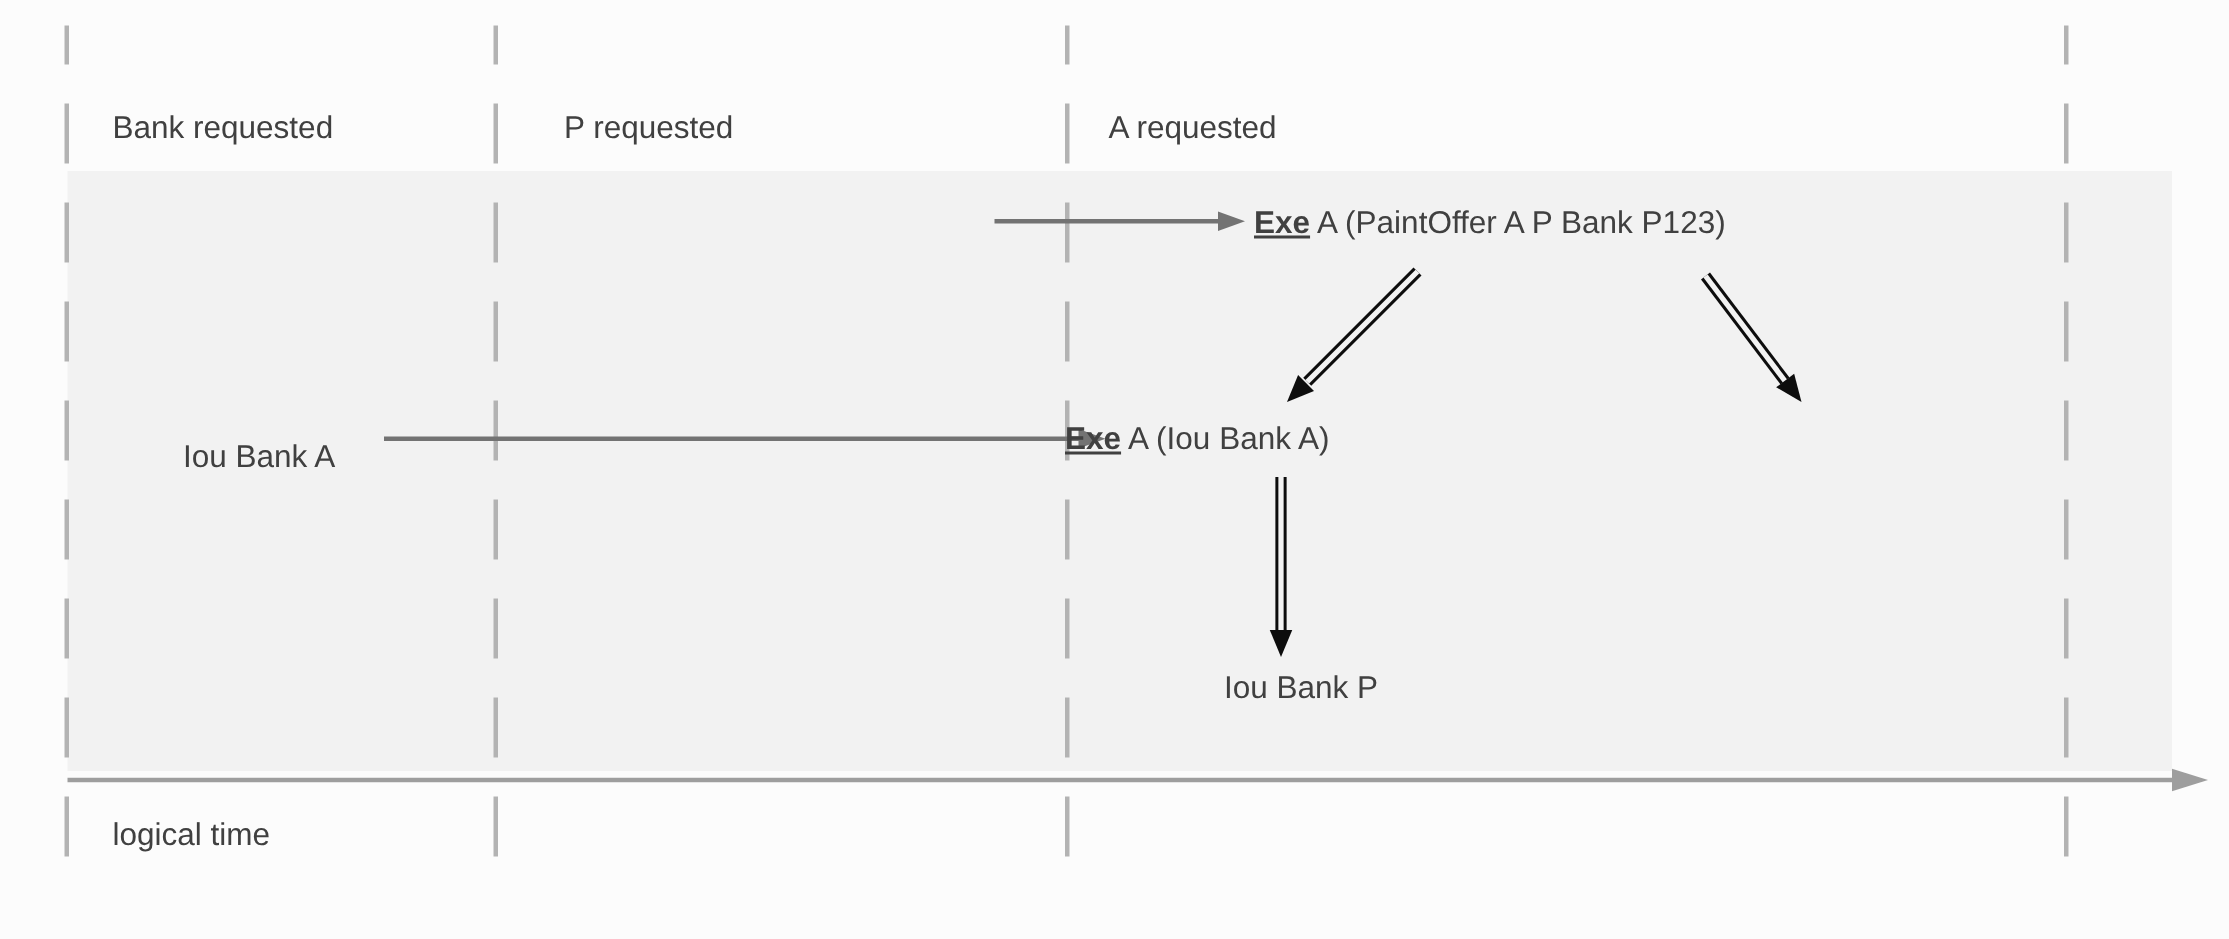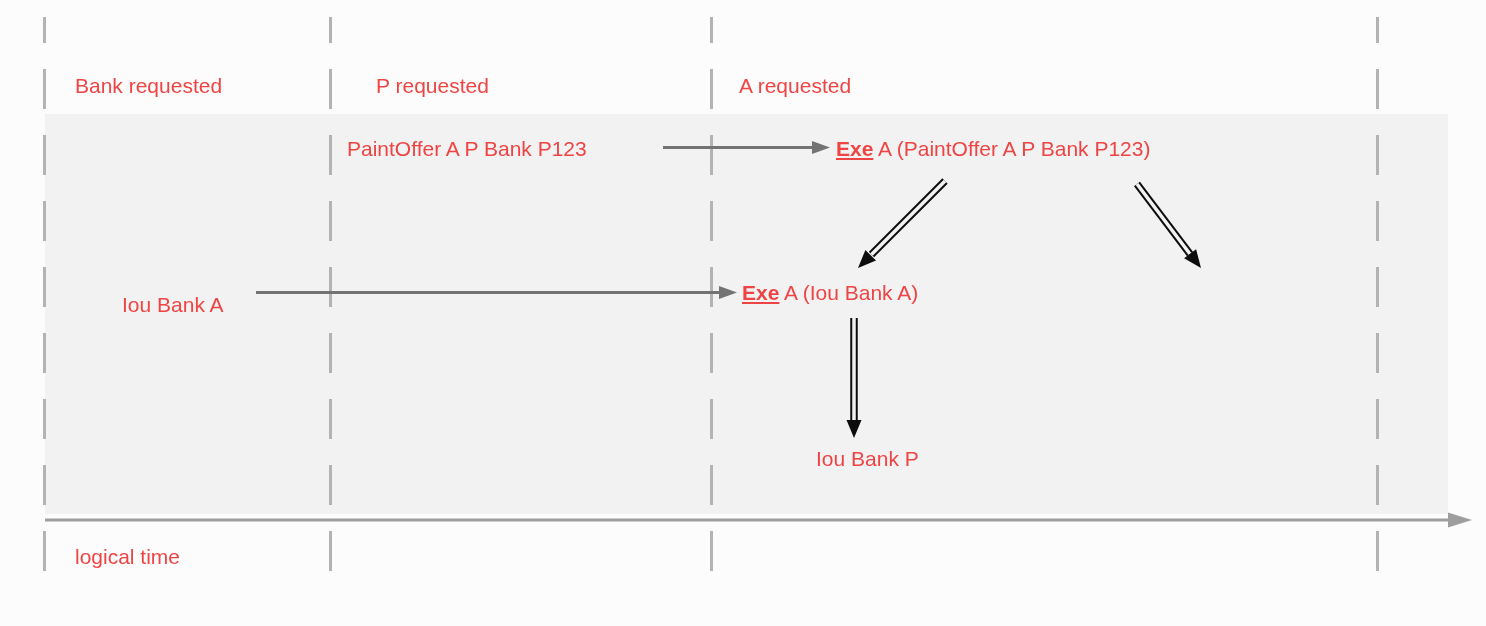--- a/index.html
+++ b/index.html
@@ -1,31 +1,31 @@
 <!DOCTYPE html>
 <html><head>
 <meta charset="utf-8">
 <style>
   html,body { margin:0; padding:0; background:#fcfcfc; }
   .canvas {
     position:relative; width:1486px; height:626px;
     background:#fcfcfc; overflow:hidden;
     font-family:"Liberation Sans", sans-serif;
-    font-size:21px; color:#ef4444;
+    font-size:21px; color:#404040;
   }
   .band { position:absolute; left:45px; top:114px; width:1403px; height:400px; background:#f2f2f2; }
   svg.overlay { position:absolute; left:0; top:0; width:1486px; height:626px; display:block; }
   .label { position:absolute; white-space:nowrap; line-height:25px; }
   .lbl-col-bank { left:75px;  top:73px; }
   .lbl-col-p    { left:376px; top:73px; }
   .lbl-col-a    { left:739px; top:73px;text-align:center; }
   .lbl-paintoffer-cmd { left:347px; top:136px; }
   .lbl-exe-paintoffer { left:836px; top:136px; }
   .lbl-iou-cmd        { left:86px;  top:292px;margin-left:36px; }
-  .lbl-exe-iou        { left:742px; top:280px;text-align:center; }
+  .lbl-exe-iou        { left:710px; top:280px;text-align:center; }
   .lbl-paintagree     { left:1097px; top:280px; }
   .lbl-iou-result     { left:816px; top:446px; }
   .lbl-axis           { left:75px;  top:544px; }
   .verb { font-weight:700;text-decoration:underline; }
 </style>
 </head>
 <body>
 
 <div class="canvas">
 
@@ -71,21 +71,20 @@
       <line x1="854" y1="318" x2="854" y2="421" stroke="#0d0d0d" stroke-width="7.5"></line>
       <line x1="854" y1="318" x2="854" y2="421" stroke="#f2f2f2" stroke-width="3.5"></line>
       <polygon points="854,438 846.5,420 861.5,420" fill="#0d0d0d"></polygon>
     </g>
   </svg>
 
   <div class="label lbl-col-bank">Bank requested</div>
   <div class="label lbl-col-p">P requested</div>
   <div class="label lbl-col-a">A requested</div>
 
-  <div class="label lbl-paintoffer-cmd">PaintOffer A P Bank P123</div>
   <div class="label lbl-iou-cmd">Iou Bank A</div>
 
   <div class="label lbl-exe-paintoffer"><span class="verb">Exe</span><span> A (PaintOffer A P Bank P123)</span></div>
 
   <div class="label lbl-exe-iou"><span class="verb">Exe</span><span> A (Iou Bank A)</span></div>
 
   <div class="label lbl-iou-result">Iou Bank P</div>
 
   <div class="label lbl-axis">logical time</div>
 

